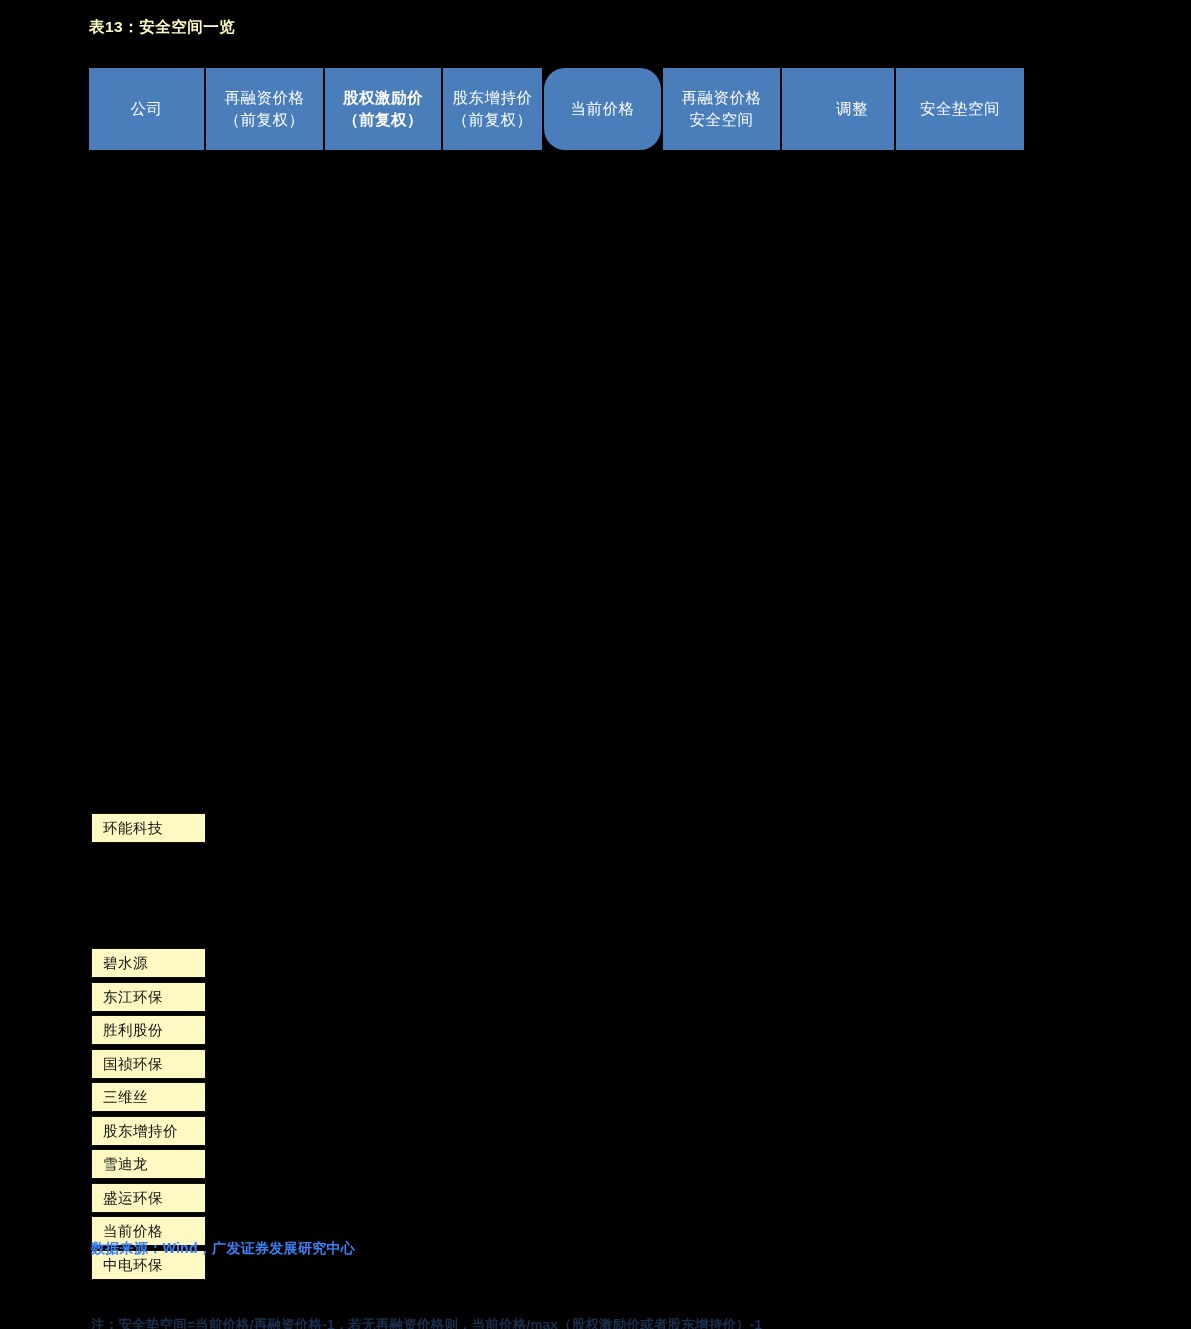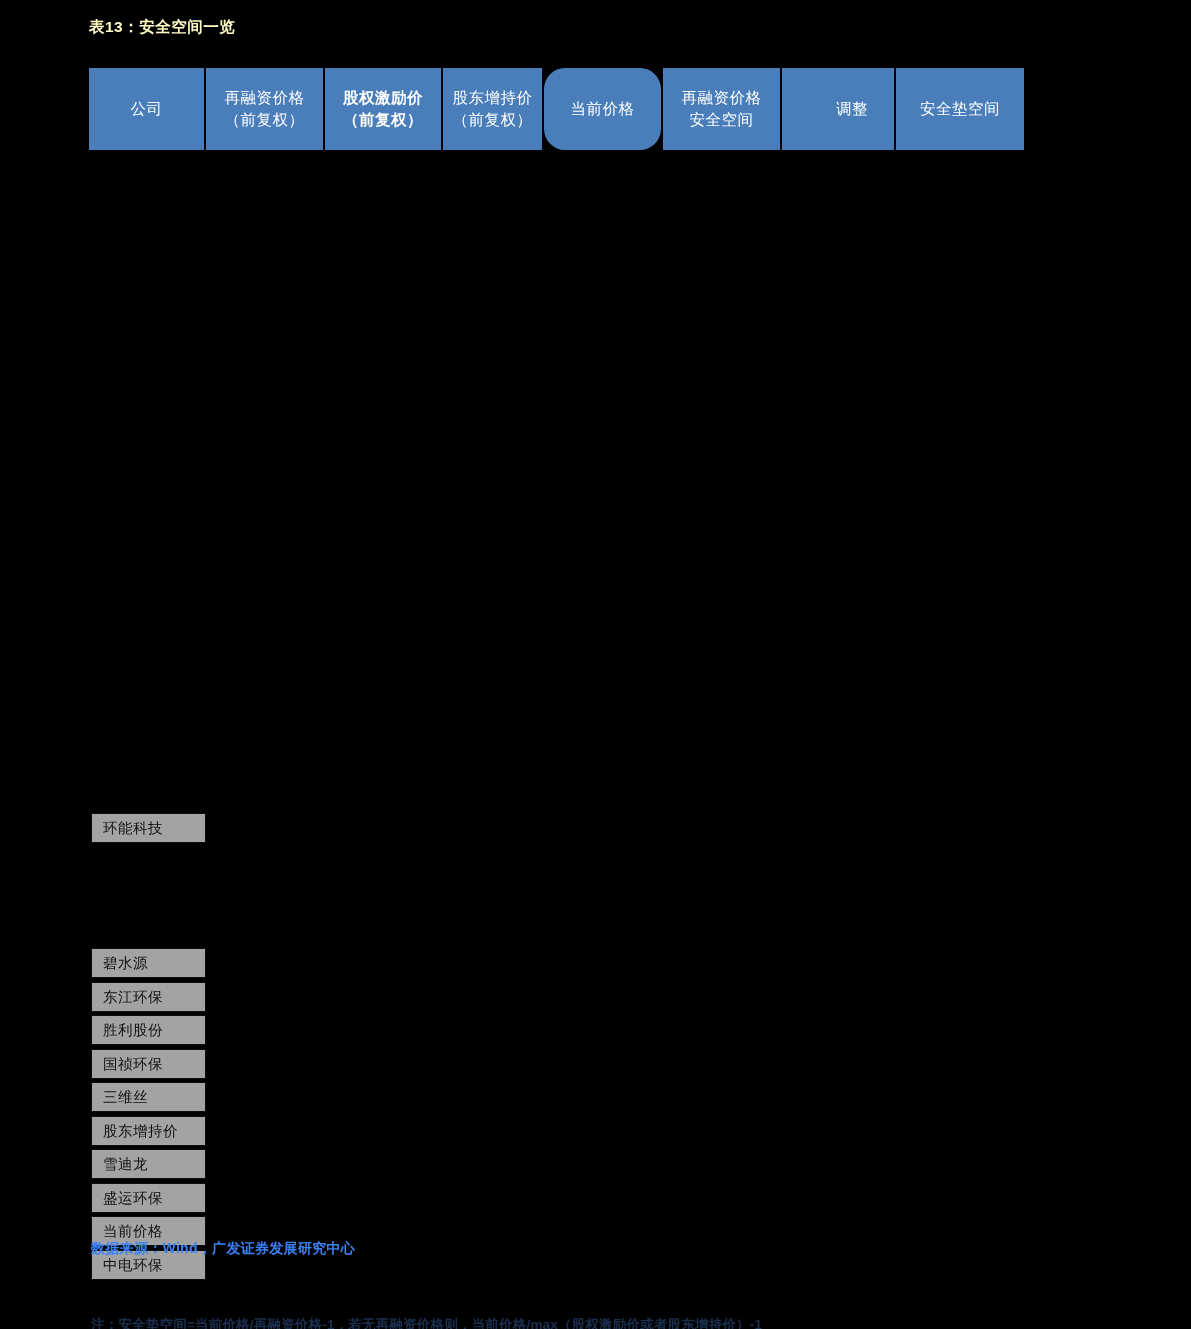--- a/index.html
+++ b/index.html
@@ -63,21 +63,21 @@
   .w-refinsp  { width: 117px; }
   .w-adjust   { width: 112px; padding-left: 28px; }
   .w-cushion  { width: 128px; }
 
   
   .name-cell {
     position: absolute;
     left: 91px;
     width: 115px;
     height: 30px;
-    background: #a3a3a3;
+    background: #fef9c3;
     border: 1px solid #0d0d0d;
     box-sizing: border-box;
     display: flex;
     align-items: center;
     padding-left: 11px;
     font-size: 14.5px;
     color: #111111;
     letter-spacing: 0.5px;
     white-space: nowrap;
   }

